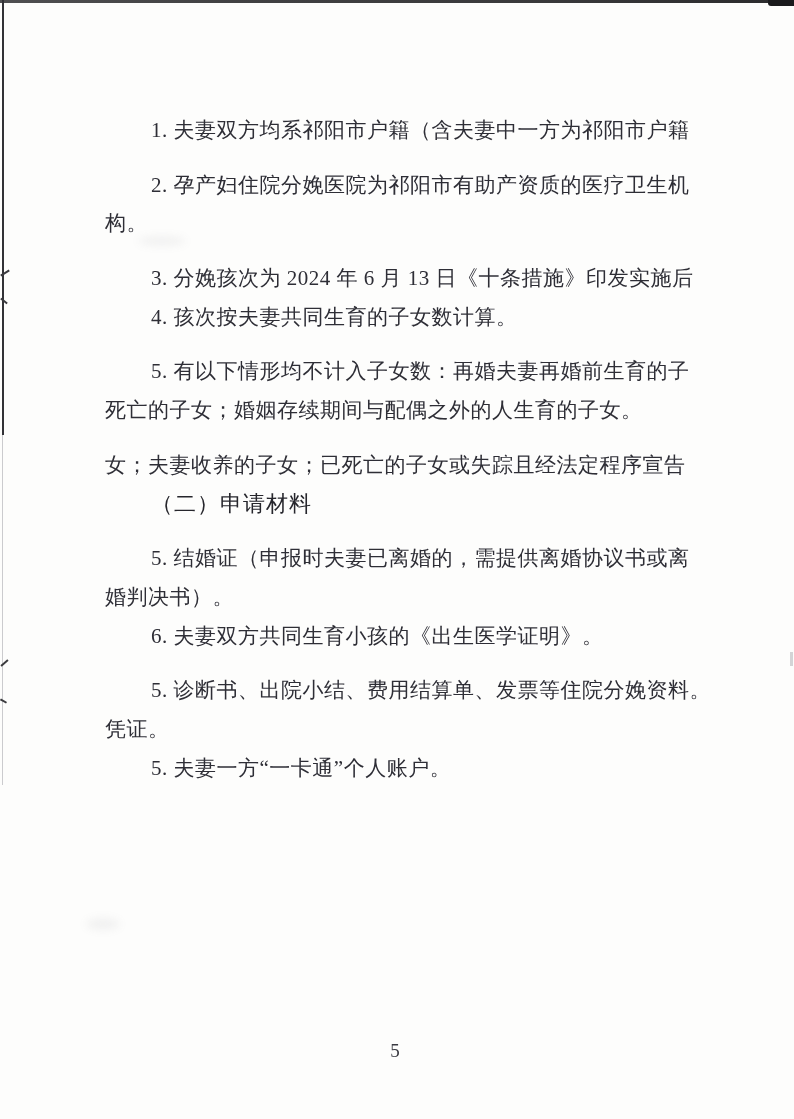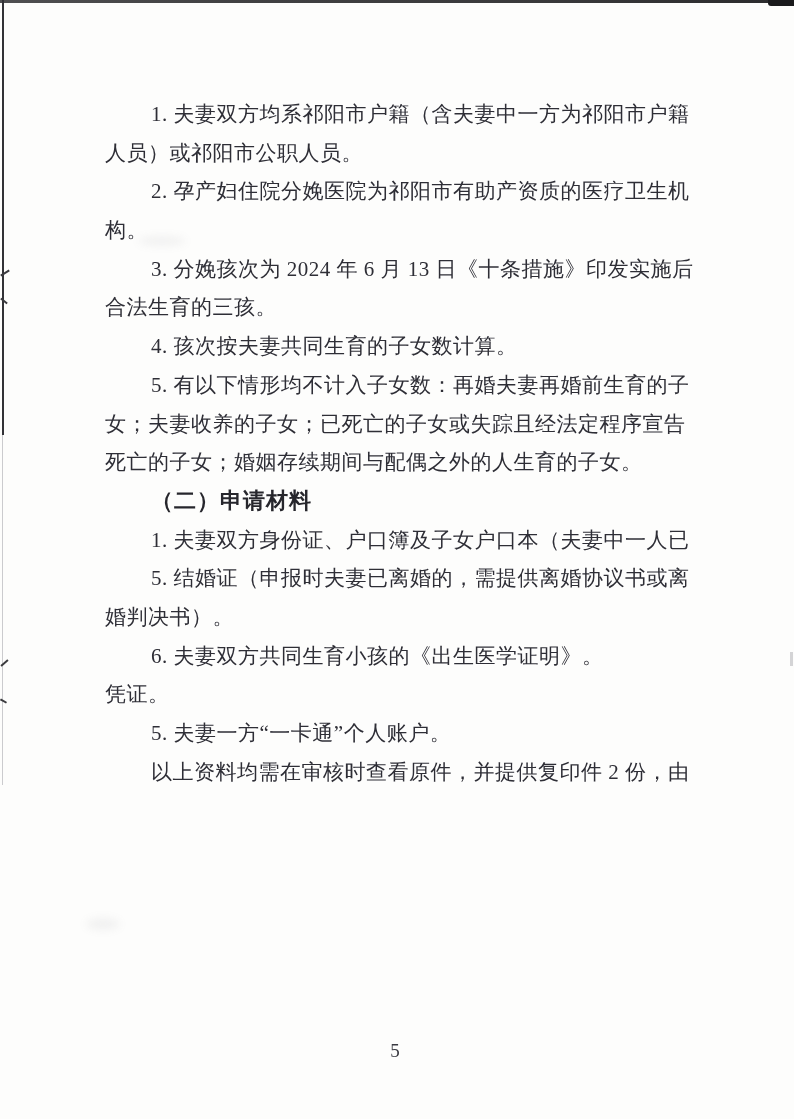--- a/index.html
+++ b/index.html
@@ -28,23 +28,24 @@
     line-height: 38.7px;
     height: 38.7px;
     color: #2e2e36;
     white-space: nowrap;
     letter-spacing: 0.5px;
   }
   .line.indent { text-indent: 46px; }
   .line.full {
     text-align: justify;
     text-align-last: justify;
+    margin-top: 16px;
   }
   .line.heading {
-    font-weight: 700;
+    font-weight: 400;
     font-size: 22px;
     color: #26262c;
     letter-spacing: 1px;
   }
 
   .page-number {
     position: absolute;
     top: 1040px;
     left: 345px;
     width: 100px;
@@ -112,34 +113,31 @@
   <div class="scan-mark scan-mark-hook1"></div>
   <div class="scan-mark scan-mark-hook2"></div>
   <div class="scan-mark scan-mark-hook3"></div>
   <div class="scan-mark scan-mark-hook4"></div>
   <div class="scan-mark-right1"></div>
   <div class="smudge smudge-1"></div>
   <div class="smudge smudge-2"></div>
 
   <div class="doc-body">
     <div class="line indent full">1. 夫妻双方均系祁阳市户籍（含夫妻中一方为祁阳市户籍</div>
-    <div class="line">人员）或祁阳市公职人员。</div>
     <div class="line indent full">2. 孕产妇住院分娩医院为祁阳市有助产资质的医疗卫生机</div>
     <div class="line">构。</div>
     <div class="line indent full">3. 分娩孩次为 2024 年 6 月 13 日《十条措施》印发实施后</div>
-    <div class="line">合法生育的三孩。</div>
     <div class="line indent">4. 孩次按夫妻共同生育的子女数计算。</div>
     <div class="line indent full">5. 有以下情形均不计入子女数：再婚夫妻再婚前生育的子</div>
+    <div class="line">死亡的子女；婚姻存续期间与配偶之外的人生育的子女。</div>
     <div class="line full">女；夫妻收养的子女；已死亡的子女或失踪且经法定程序宣告</div>
-    <div class="line">死亡的子女；婚姻存续期间与配偶之外的人生育的子女。</div>
     <div class="line indent heading">（二）申请材料</div>
-    <div class="line indent full">1. 夫妻双方身份证、户口簿及子女户口本（夫妻中一人已</div>
     <div class="line indent full">5. 结婚证（申报时夫妻已离婚的，需提供离婚协议书或离</div>
     <div class="line">婚判决书）。</div>
     <div class="line indent">6. 夫妻双方共同生育小孩的《出生医学证明》。</div>
+    <div class="line indent full">5. 诊断书、出院小结、费用结算单、发票等住院分娩资料。</div>
     <div class="line">凭证。</div>
     <div class="line indent">5. 夫妻一方“一卡通”个人账户。</div>
-    <div class="line indent full">以上资料均需在审核时查看原件，并提供复印件 2 份，由</div>
   </div>
 
   <div class="page-number">5</div>
 
 </div>
 
 </body></html>

